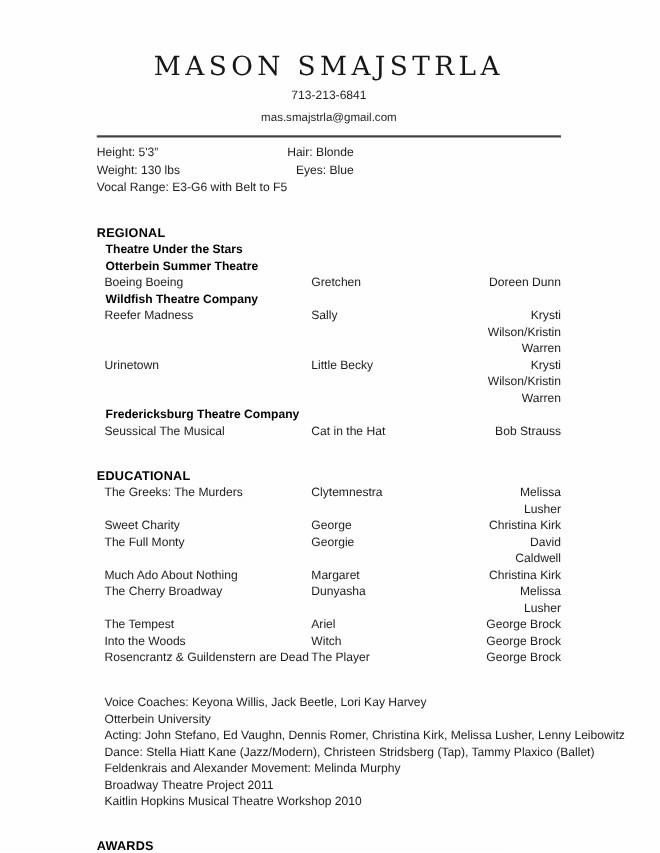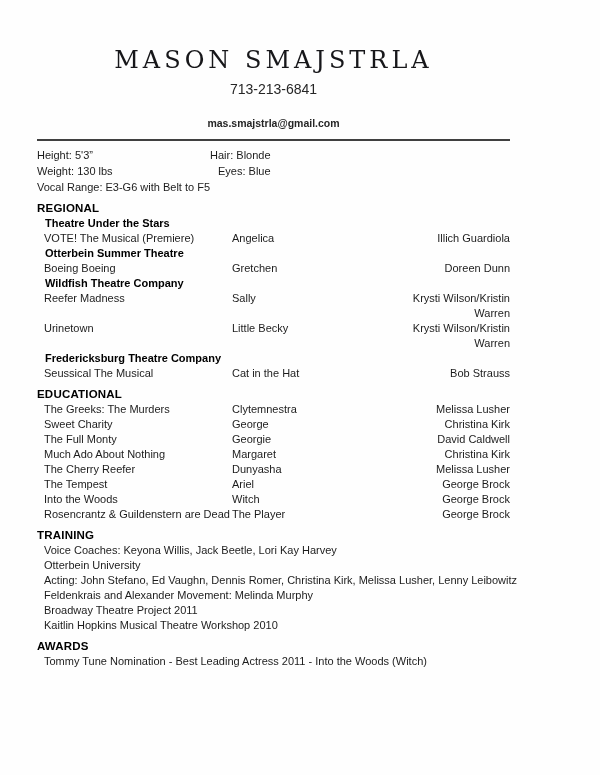--- a/index.html
+++ b/index.html
@@ -13,62 +13,61 @@
     overflow: hidden;
     font-family: "Liberation Sans", "DejaVu Sans", sans-serif;
     color: #1c1c1c;
     -webkit-font-smoothing: antialiased;
   }
   .page {
     width: 600px;
     height: 775px;
     background: #fefefe;
     box-sizing: border-box;
-    padding: 0 90px 0 37px;
+    padding: 0 90px 0 88px;
   }
   
   .hdr {
     text-align: center;
   }
   .hdr h1 {
     margin: 0;
     padding-top: 46px;
     font-family: "DejaVu Serif", "Liberation Serif", serif;
     font-weight: 400;
     font-size: 24px;
     letter-spacing: 4px;
     color: #17171a;
     white-space: nowrap;
   }
   .hdr .phone {
     margin-top: 7px;
-    font-size: 14px;
+    font-size: 11px;
     color: #262626;
   }
   .hdr .email {
-    margin-top: 20px;
+    margin-top: 8px;
     font-size: 10.5px;
     color: #262626;
-    font-weight: bold;
   }
   .rule {
     border: none;
     border-top: 2px solid #404040;
     margin: 10px 0 0 0;
   }
   
   .stats {
     display: flex;
     margin-top: 6px;
     font-size: 11px;
     line-height: 16px;
   }
   .stats .right { text-align: right; }
   
-  main section { margin-top: 6px; }
+  main section { margin-top: 26px; }
   main h2 {
     margin: 0;
     font-size: 11.5px;
     font-weight: 700;
     color: #000;
     letter-spacing: 0.2px;
     line-height: 15px;
   }
   .company {
     font-weight: 700;
@@ -114,25 +113,20 @@
     <div class="right">
       <div>Hair: Blonde</div>
       <div>Eyes: Blue</div>
     </div>
   </div>
 
   <main id="sections">
       <section>
         <h2>REGIONAL</h2>
         <div class="company">Theatre Under the Stars</div>
-        <div class="credit-row">
-          <span class="show">VOTE! The Musical (Premiere)</span>
-          <span class="role">Angelica</span>
-          <span class="dir">Illich Guardiola</span>
-        </div>
         <div class="company">Otterbein Summer Theatre</div>
         <div class="credit-row">
           <span class="show">Boeing Boeing</span>
           <span class="role">Gretchen</span>
           <span class="dir">Doreen Dunn</span>
         </div>
         <div class="company">Wildfish Theatre Company</div>
         <div class="credit-row">
           <span class="show">Reefer Madness</span>
           <span class="role">Sally</span>
@@ -166,45 +160,45 @@
           <span class="show">The Full Monty</span>
           <span class="role">Georgie</span>
           <span class="dir">David Caldwell</span>
         </div>
         <div class="credit-row">
           <span class="show">Much Ado About Nothing</span>
           <span class="role">Margaret</span>
           <span class="dir">Christina Kirk</span>
         </div>
         <div class="credit-row">
-          <span class="show">The Cherry Reefer</span>
+          <span class="show">The Cherry Broadway</span>
           <span class="role">Dunyasha</span>
           <span class="dir">Melissa Lusher</span>
         </div>
         <div class="credit-row">
           <span class="show">The Tempest</span>
           <span class="role">Ariel</span>
           <span class="dir">George Brock</span>
         </div>
         <div class="credit-row">
           <span class="show">Into the Woods</span>
           <span class="role">Witch</span>
           <span class="dir">George Brock</span>
         </div>
         <div class="credit-row">
           <span class="show">Rosencrantz &amp; Guildenstern are Dead</span>
           <span class="role">The Player</span>
           <span class="dir">George Brock</span>
         </div>
       </section>
       <section>
-        <h2>TRAINING</h2>
         <div class="tline">Voice Coaches: Keyona Willis, Jack Beetle, Lori Kay Harvey</div>
         <div class="tline">Otterbein University</div>
         <div class="tline">Acting: John Stefano, Ed Vaughn, Dennis Romer, Christina Kirk, Melissa Lusher, Lenny Leibowitz</div>
+        <div class="tline">Dance: Stella Hiatt Kane (Jazz/Modern), Christeen Stridsberg (Tap), Tammy Plaxico (Ballet)</div>
         <div class="tline">Feldenkrais and Alexander Movement: Melinda Murphy</div>
         <div class="tline">Broadway Theatre Project 2011</div>
         <div class="tline">Kaitlin Hopkins Musical Theatre Workshop 2010</div>
       </section>
       <section>
         <h2>AWARDS</h2>
         <div class="tline">Tommy Tune Nomination - Best Leading Actress 2011 - Into the Woods (Witch)</div>
       </section>
     </main>
 

